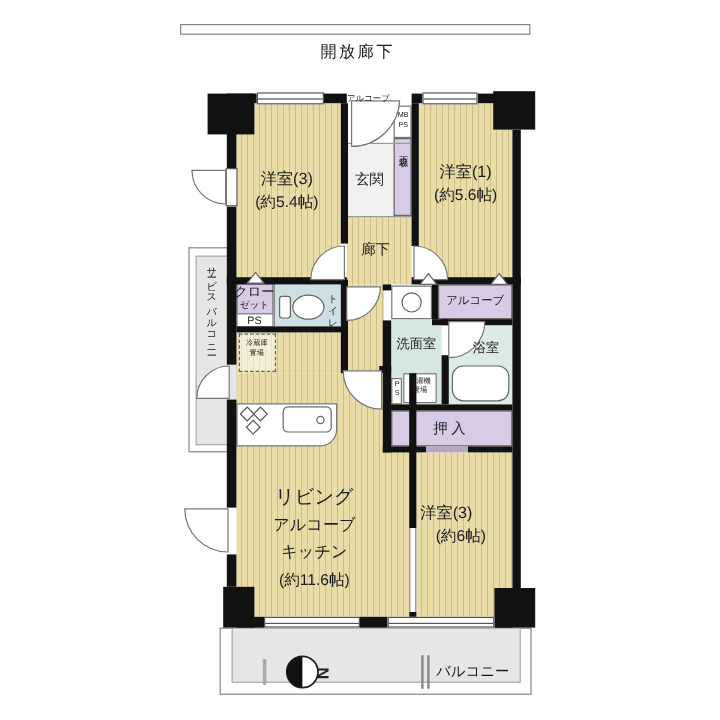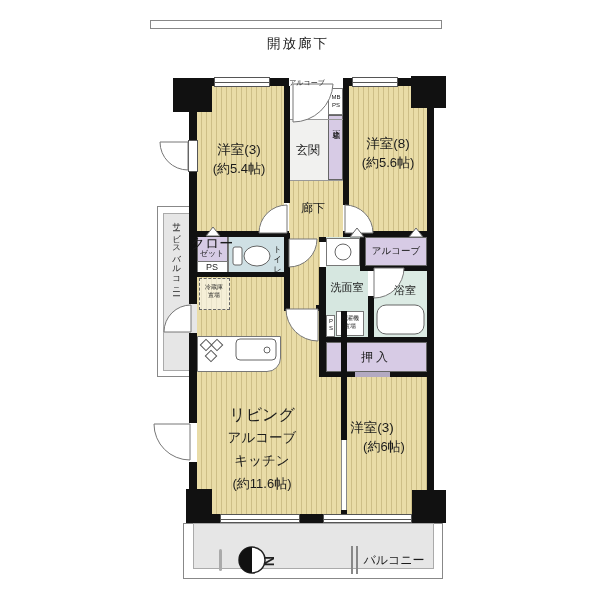--- a/index.html
+++ b/index.html
@@ -163,25 +163,25 @@
   </svg>
 
   <div class="lbl" style="left:307px;top:83px;font-size:7px;">アルコーブ</div>
   <div class="lbl" style="left:336px;top:97px;font-size:6px;">MB</div>
   <div class="lbl" style="left:336px;top:105px;font-size:6px;">PS</div>
   <div class="lbl" style="left:308px;top:150px;font-size:12px;">玄関</div>
   <div class="vlbl" style="left:336px;top:124px;font-size:7.5px;">下駄箱</div>
 
   <div class="lbl" style="left:239px;top:150px;font-size:13.5px;">洋室(3)</div>
   <div class="lbl" style="left:239px;top:169px;font-size:13px;">(約5.4帖)</div>
-  <div class="lbl" style="left:388px;top:144px;font-size:13.5px;">洋室(8)</div>
+  <div class="lbl" style="left:388px;top:144px;font-size:13.5px;">洋室(1)</div>
   <div class="lbl" style="left:388px;top:163px;font-size:13px;">(約5.6帖)</div>
   <div class="lbl" style="left:313px;top:208px;font-size:12px;">廊下</div>
 
-  <div class="lbl" style="left:212px;top:244px;font-size:14px;">クロー</div>
+  <div class="lbl" style="left:212px;top:244px;font-size:11px;">クロー</div>
   <div class="lbl" style="left:212px;top:254px;font-size:8px;">ゼット</div>
   <div class="lbl" style="left:212px;top:267px;font-size:9px;">PS</div>
   <div class="vlbl" style="left:276px;top:240px;font-size:8px;">トイレ</div>
   <div class="lbl" style="left:214px;top:287px;font-size:6px;">冷蔵庫</div>
   <div class="lbl" style="left:214px;top:295px;font-size:6px;">置場</div>
 
   <div class="lbl" style="left:347px;top:288px;font-size:11px;">洗面室</div>
   <div class="lbl" style="left:350px;top:318px;font-size:6px;">洗濯機</div>
   <div class="lbl" style="left:350px;top:326px;font-size:6px;">置場</div>
   <div class="vlbl" style="left:331px;top:318px;font-size:6px;">PS</div>

